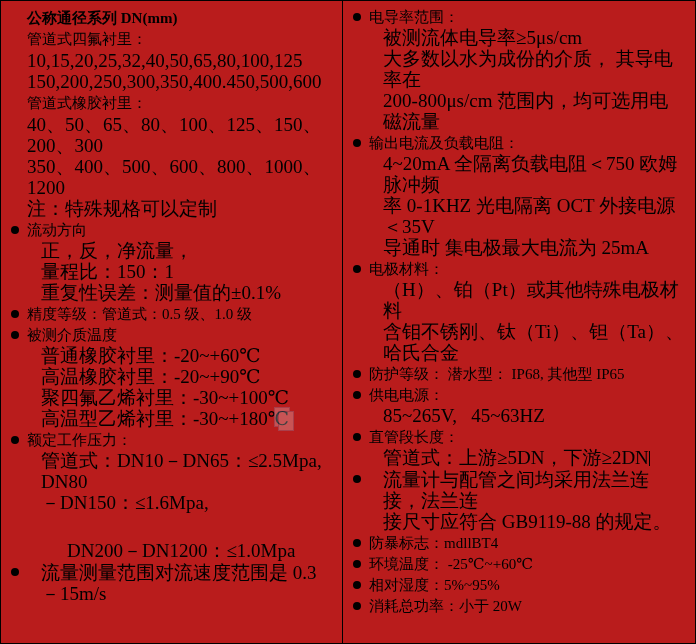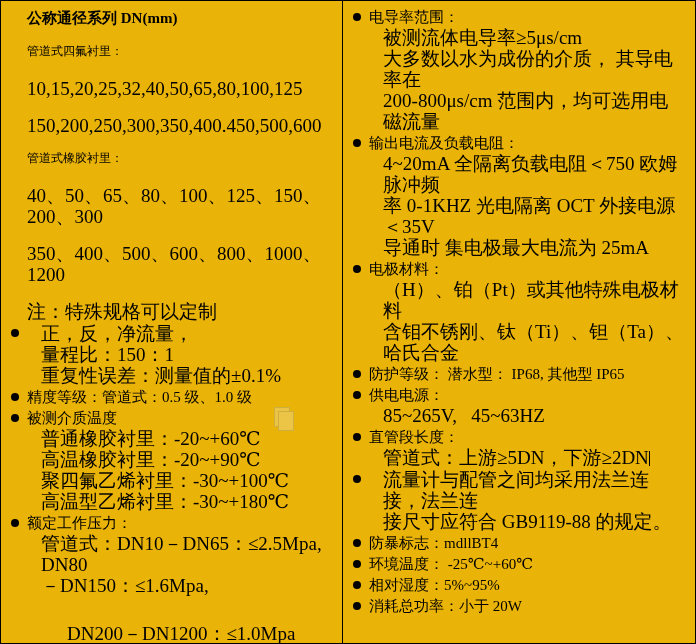--- a/index.html
+++ b/index.html
@@ -10,21 +10,21 @@
   body {
     font-family: "Liberation Serif", "DejaVu Serif", serif;
     color: #000000;
   }
   #page {
     width: 696px;
     height: 644px;
     position: relative;
     box-sizing: border-box;
     display: flex;
-    background: #eab308;
+    background: #b91c1c;
   }
   .col {
     box-sizing: border-box;
     border: 1px solid #000;
     padding: 6px 8px 4px 8px;
     overflow: hidden;
   }
   .col-left {
     width: 348px;
     height: 644px;
@@ -60,28 +60,27 @@
     font-weight: normal;
     white-space: pre-wrap;
   }
   .line {
     font-size: 19px;
     line-height: 21px;
     white-space: pre-wrap;
   }
   .line.indent1 { padding-left: 14px; }
   .line.indent2 { padding-left: 40px; margin-top: 27px; }
-  .line.indent0 { padding-left: 0; margin-top: 16px; }
+  .line.indent0 { padding-left: 0; }
   .noindent-block {
     padding-left: 0;
   }
   .noindent-block .head {
-    font-size: 12px;
+    font-size: 15px;
     line-height: 21px;
-    margin-top: 12px;
   }
   .title-line {
     font-size: 15px;
     line-height: 22px;
     font-weight: bold;
     padding-left: 18px;
   }
   .watermark {
     position: absolute;
     left: 272px;
@@ -130,20 +129,21 @@
           <div class="line indent0">150,200,250,300,350,400.450,500,600</div>
         </li>
         <li class="block noindent-block">
           <div class="head">管道式橡胶衬里：</div>
           <div class="line indent0">40、50、65、80、100、125、150、200、300</div>
           <div class="line indent0">350、400、500、600、800、1000、1200</div>
           <div class="line indent0">注：特殊规格可以定制</div>
         </li>
         <li class="block">
           <span class="bullet"></span>
+          <div class="head">流动方向</div>
           <div class="line indent1">正，反，净流量，</div>
           <div class="line indent1">量程比：150：1</div>
           <div class="line indent1">重复性误差：测量值的±0.1%</div>
         </li>
         <li class="block">
           <span class="bullet"></span>
           <div class="head">精度等级：管道式：0.5 级、1.0 级</div>
         </li>
         <li class="block">
           <span class="bullet"></span>

